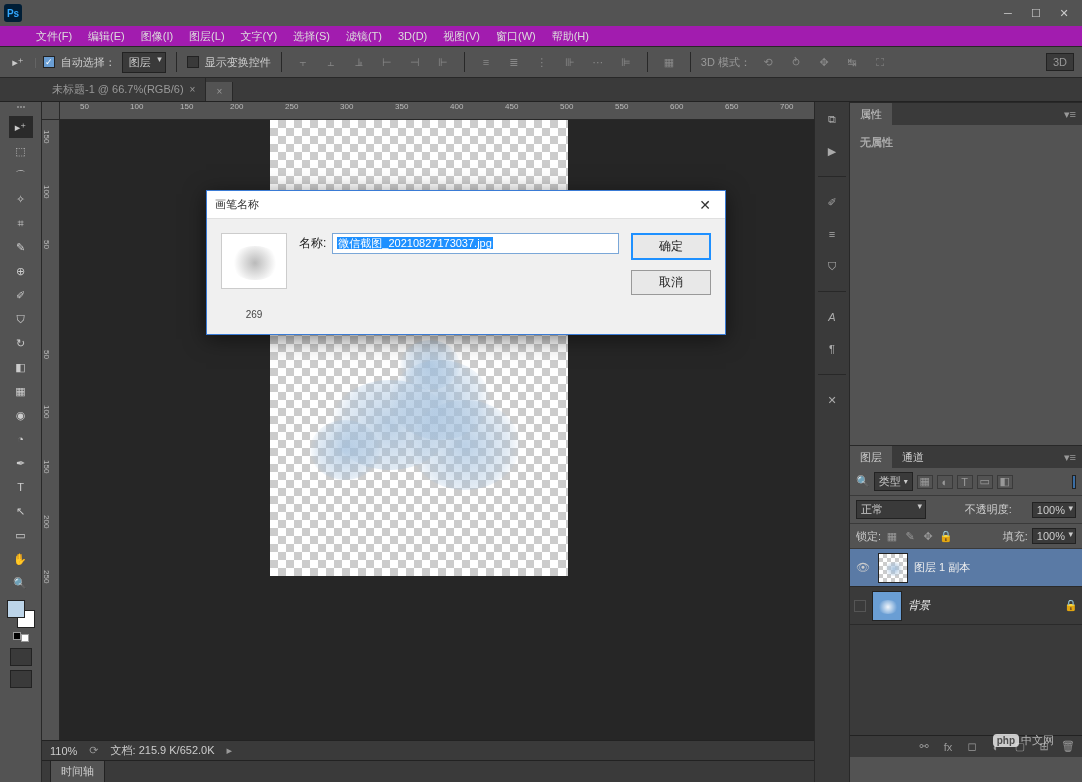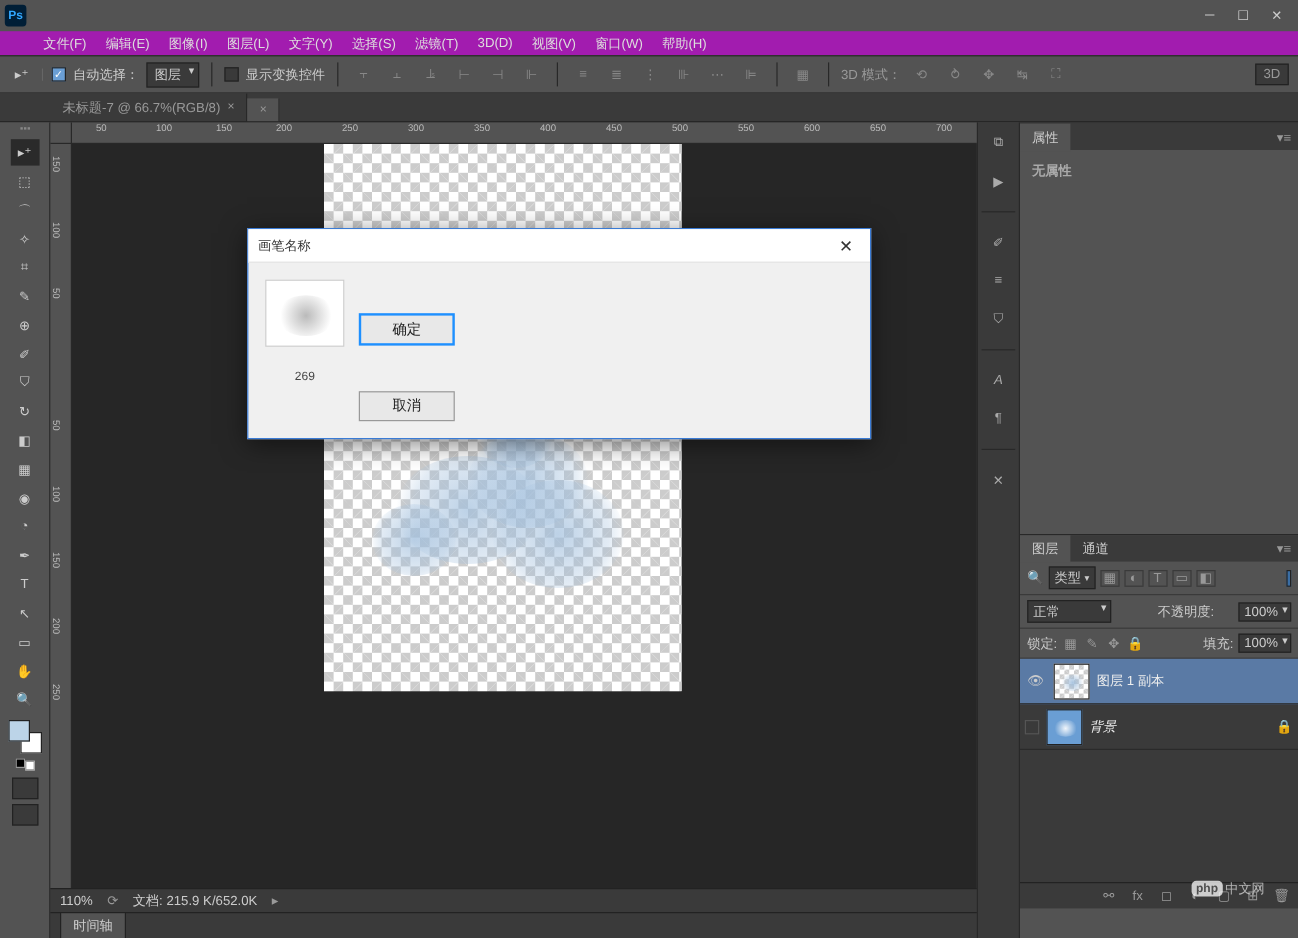--- a/index.html
+++ b/index.html
@@ -122,21 +122,21 @@
 .dialog-body { padding: 14px; display: flex; align-items: flex-start; gap: 12px; color: #222; }
 .dialog-thumb { width: 66px; text-align: center; }
 .dialog-thumb-img { width: 66px; height: 56px; background: #fff; border: 1px solid #ccc; position: relative; }
 .dialog-thumb-cloud { position: absolute; top: 12px; left: 8px; width: 50px; height: 34px; background: radial-gradient(circle, rgba(140,140,140,0.6), transparent 70%); border-radius: 50%; }
 .dialog-thumb-num { font-size: 10px; color: #444; margin-top: 20px; }
 .dialog-form { flex: 1; display: flex; align-items: center; gap: 6px; }
 .dialog-label { font-size: 12px; color: #222; }
 .dialog-input { flex: 1; border: 1px solid #7aa7d8; padding: 2px 4px; font-size: 12px; background: #fff; }
 .dialog-input-sel { background: #1e90ff; color: #fff; padding: 0 1px; }
 .dialog-buttons { width: 80px; display: flex; flex-direction: column; gap: 10px; }
-.dialog-btn { border: 1px solid #999; background: #e8e8e8; padding: 3px 8px; font-size: 12px; cursor: pointer; text-align: center; color: #222; margin-top: 28px; }
+.dialog-btn { border: 1px solid #999; background: #e8e8e8; padding: 3px 8px; font-size: 12px; cursor: pointer; text-align: center; color: #222; }
 .dialog-btn.primary { border: 2px solid #1e90ff; }
 
 .watermark { position: absolute; bottom: 34px; right: 28px; display: flex; align-items: center; gap: 2px; opacity: 0.75; }
 .wm-logo { background: #fff; border-radius: 4px; padding: 1px 4px; color: #555; font-size: 10px; font-weight: bold; }
 .wm-text { color: #ddd; font-size: 11px; }
 </style>
 </head>
 <body>
 
 <div class="title-bar">
@@ -194,21 +194,21 @@
   <span class="opt-iconbtn">⟲</span>
   <span class="opt-iconbtn">⥁</span>
   <span class="opt-iconbtn">✥</span>
   <span class="opt-iconbtn">↹</span>
   <span class="opt-iconbtn">⛶</span>
   <span class="btn-3d">3D</span>
 </div>
 
 <div class="tab-bar">
   <div class="doc-tab inactive">
-    <span>未标题-7 @ 66.7%(RGB/8)</span>
+    <span>未标题-1 @ 66.7%(RGB/6)</span>
     <span class="tab-close">×</span>
   </div>
   <div class="doc-tab">
     <span class="tab-close">×</span>
   </div>
 </div>
 
 <div class="main-area">
 
   <div class="tool-col">
@@ -396,20 +396,26 @@
     <span>画笔名称</span>
     <span class="dialog-close">✕</span>
   </div>
   <div class="dialog-body">
     <div class="dialog-thumb">
       <div class="dialog-thumb-img">
           <div class="dialog-thumb-cloud"></div>
         </div>
       <div class="dialog-thumb-num">269</div>
     </div>
+    <div class="dialog-form">
+      <span class="dialog-label">名称:</span>
+      <div class="dialog-input">
+        <span class="dialog-input-sel">微信截图_20210827173037.jpg</span>
+      </div>
+    </div>
     <div class="dialog-buttons">
       <div class="dialog-btn primary">确定</div>
       <div class="dialog-btn">取消</div>
     </div>
   </div>
 </div>
 
 <div class="watermark">
   <span class="wm-logo">php</span>
   <span class="wm-text">中文网</span>

